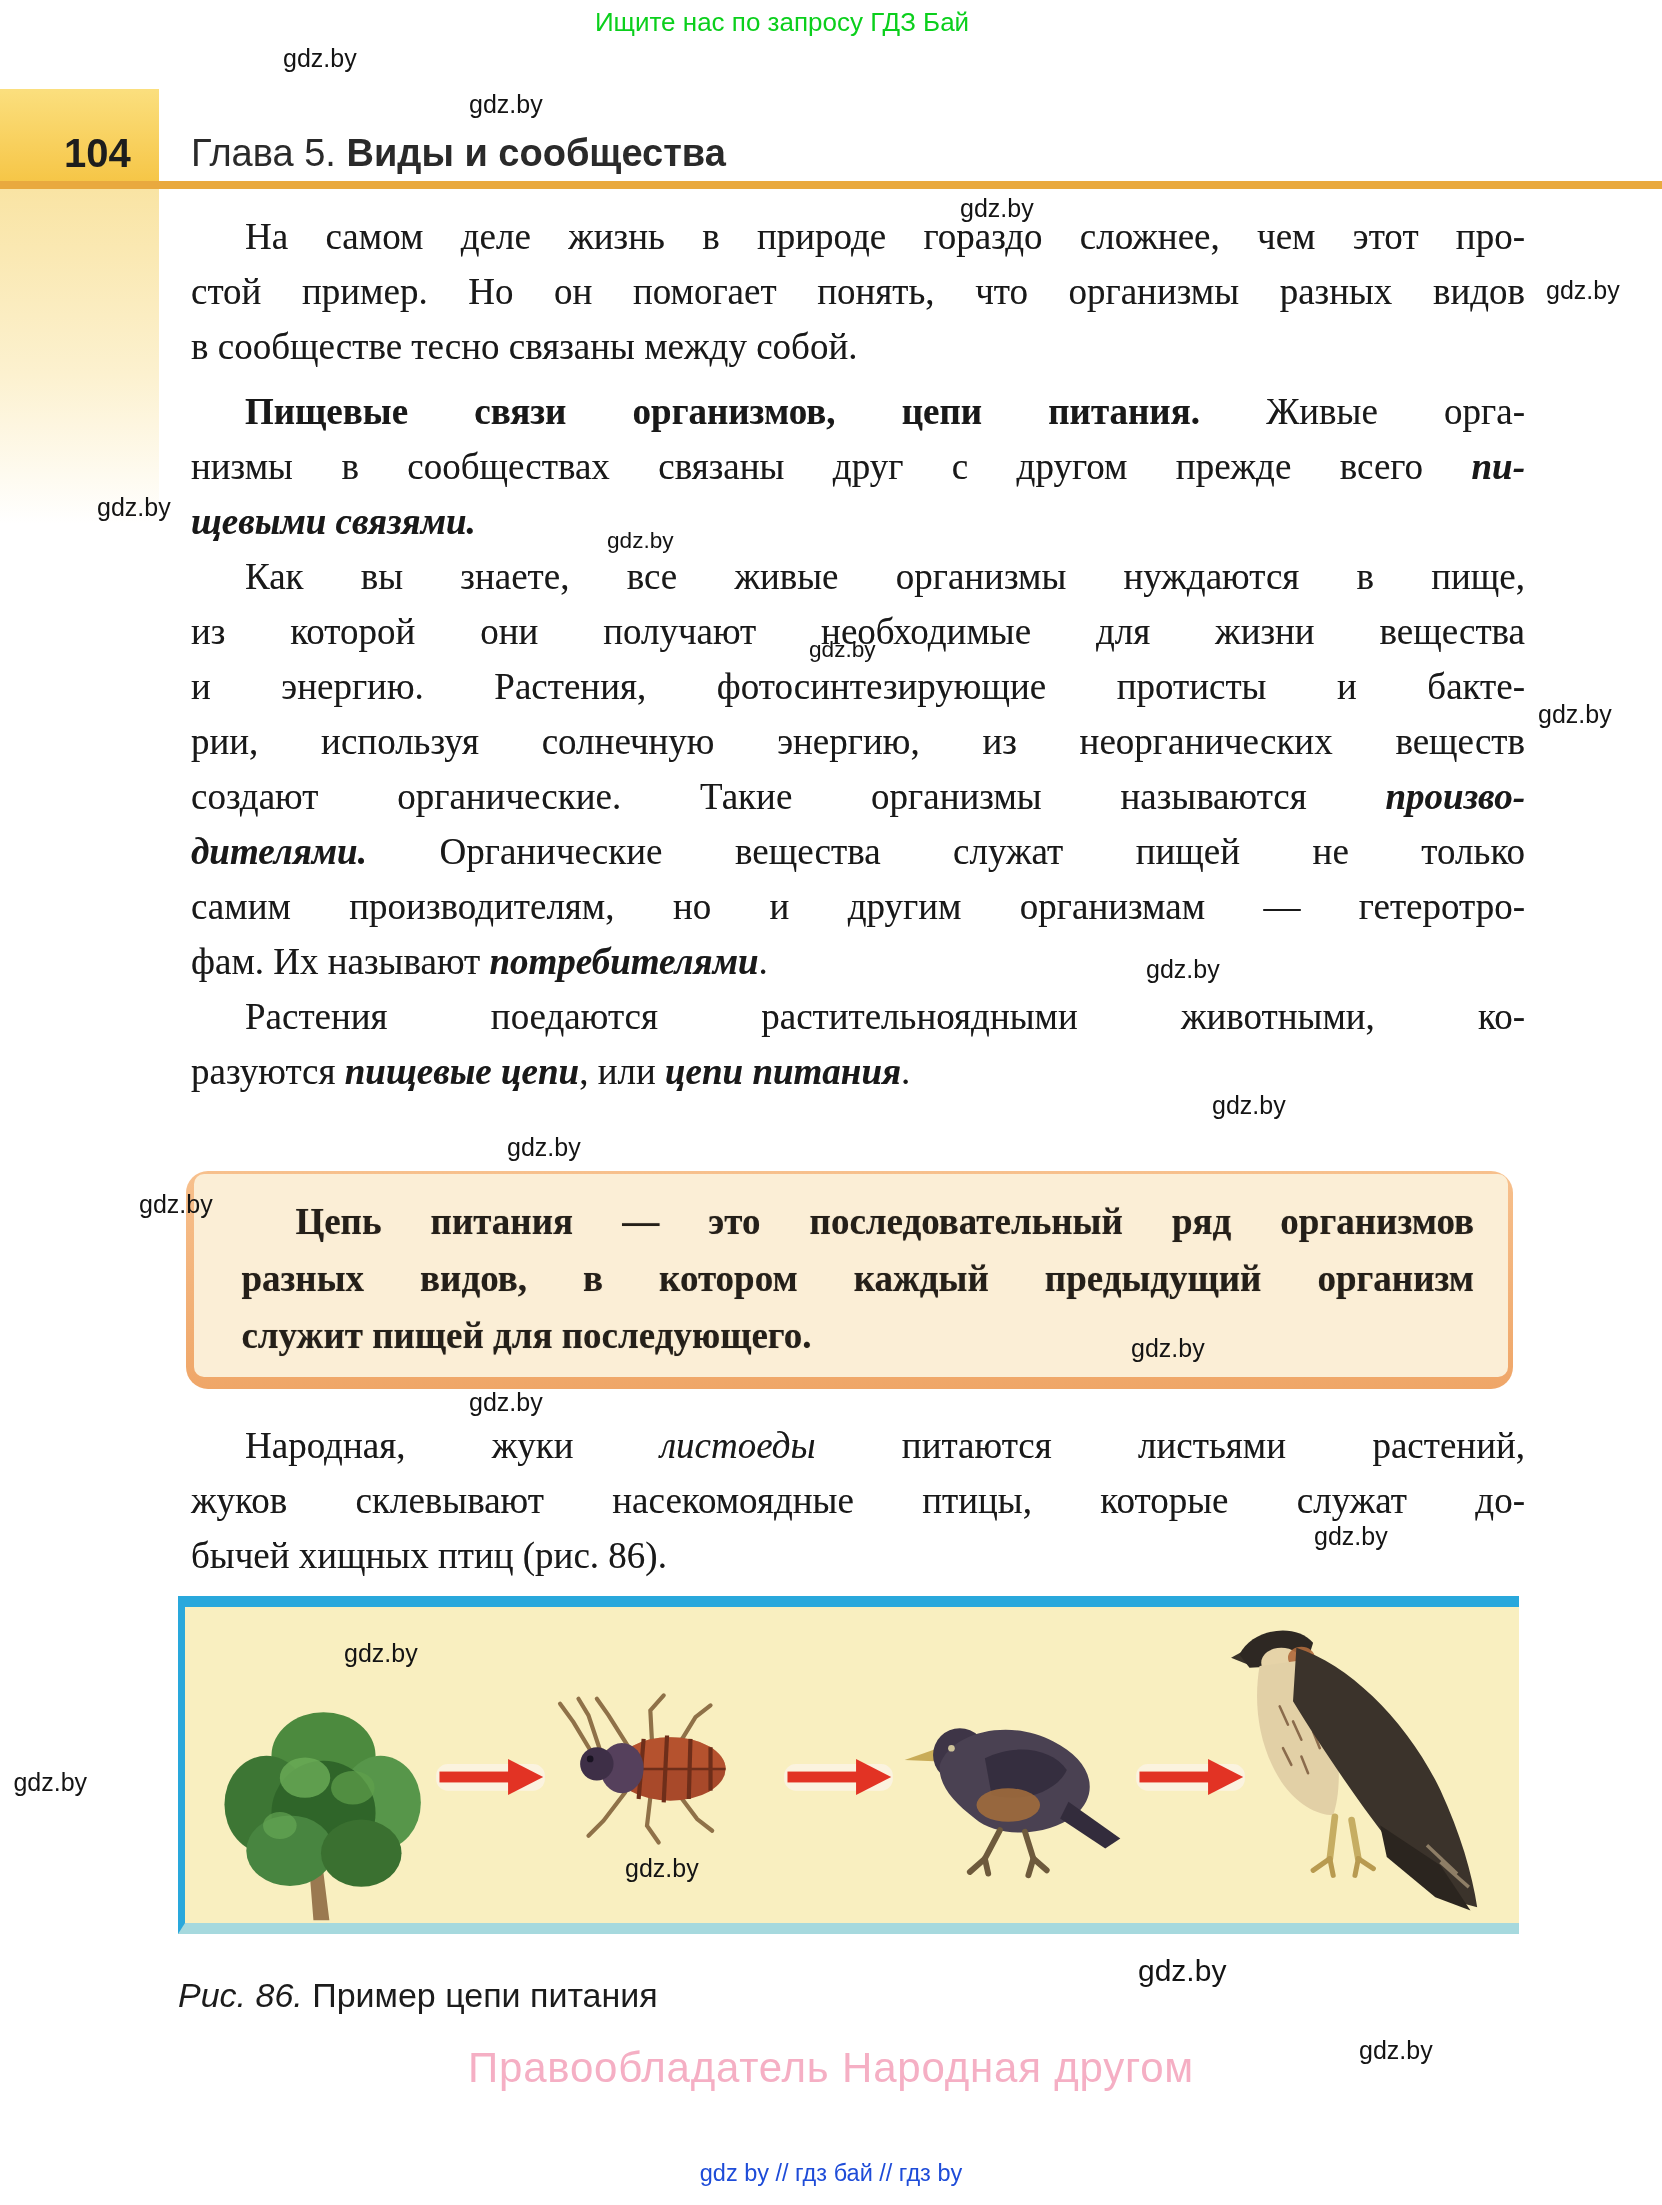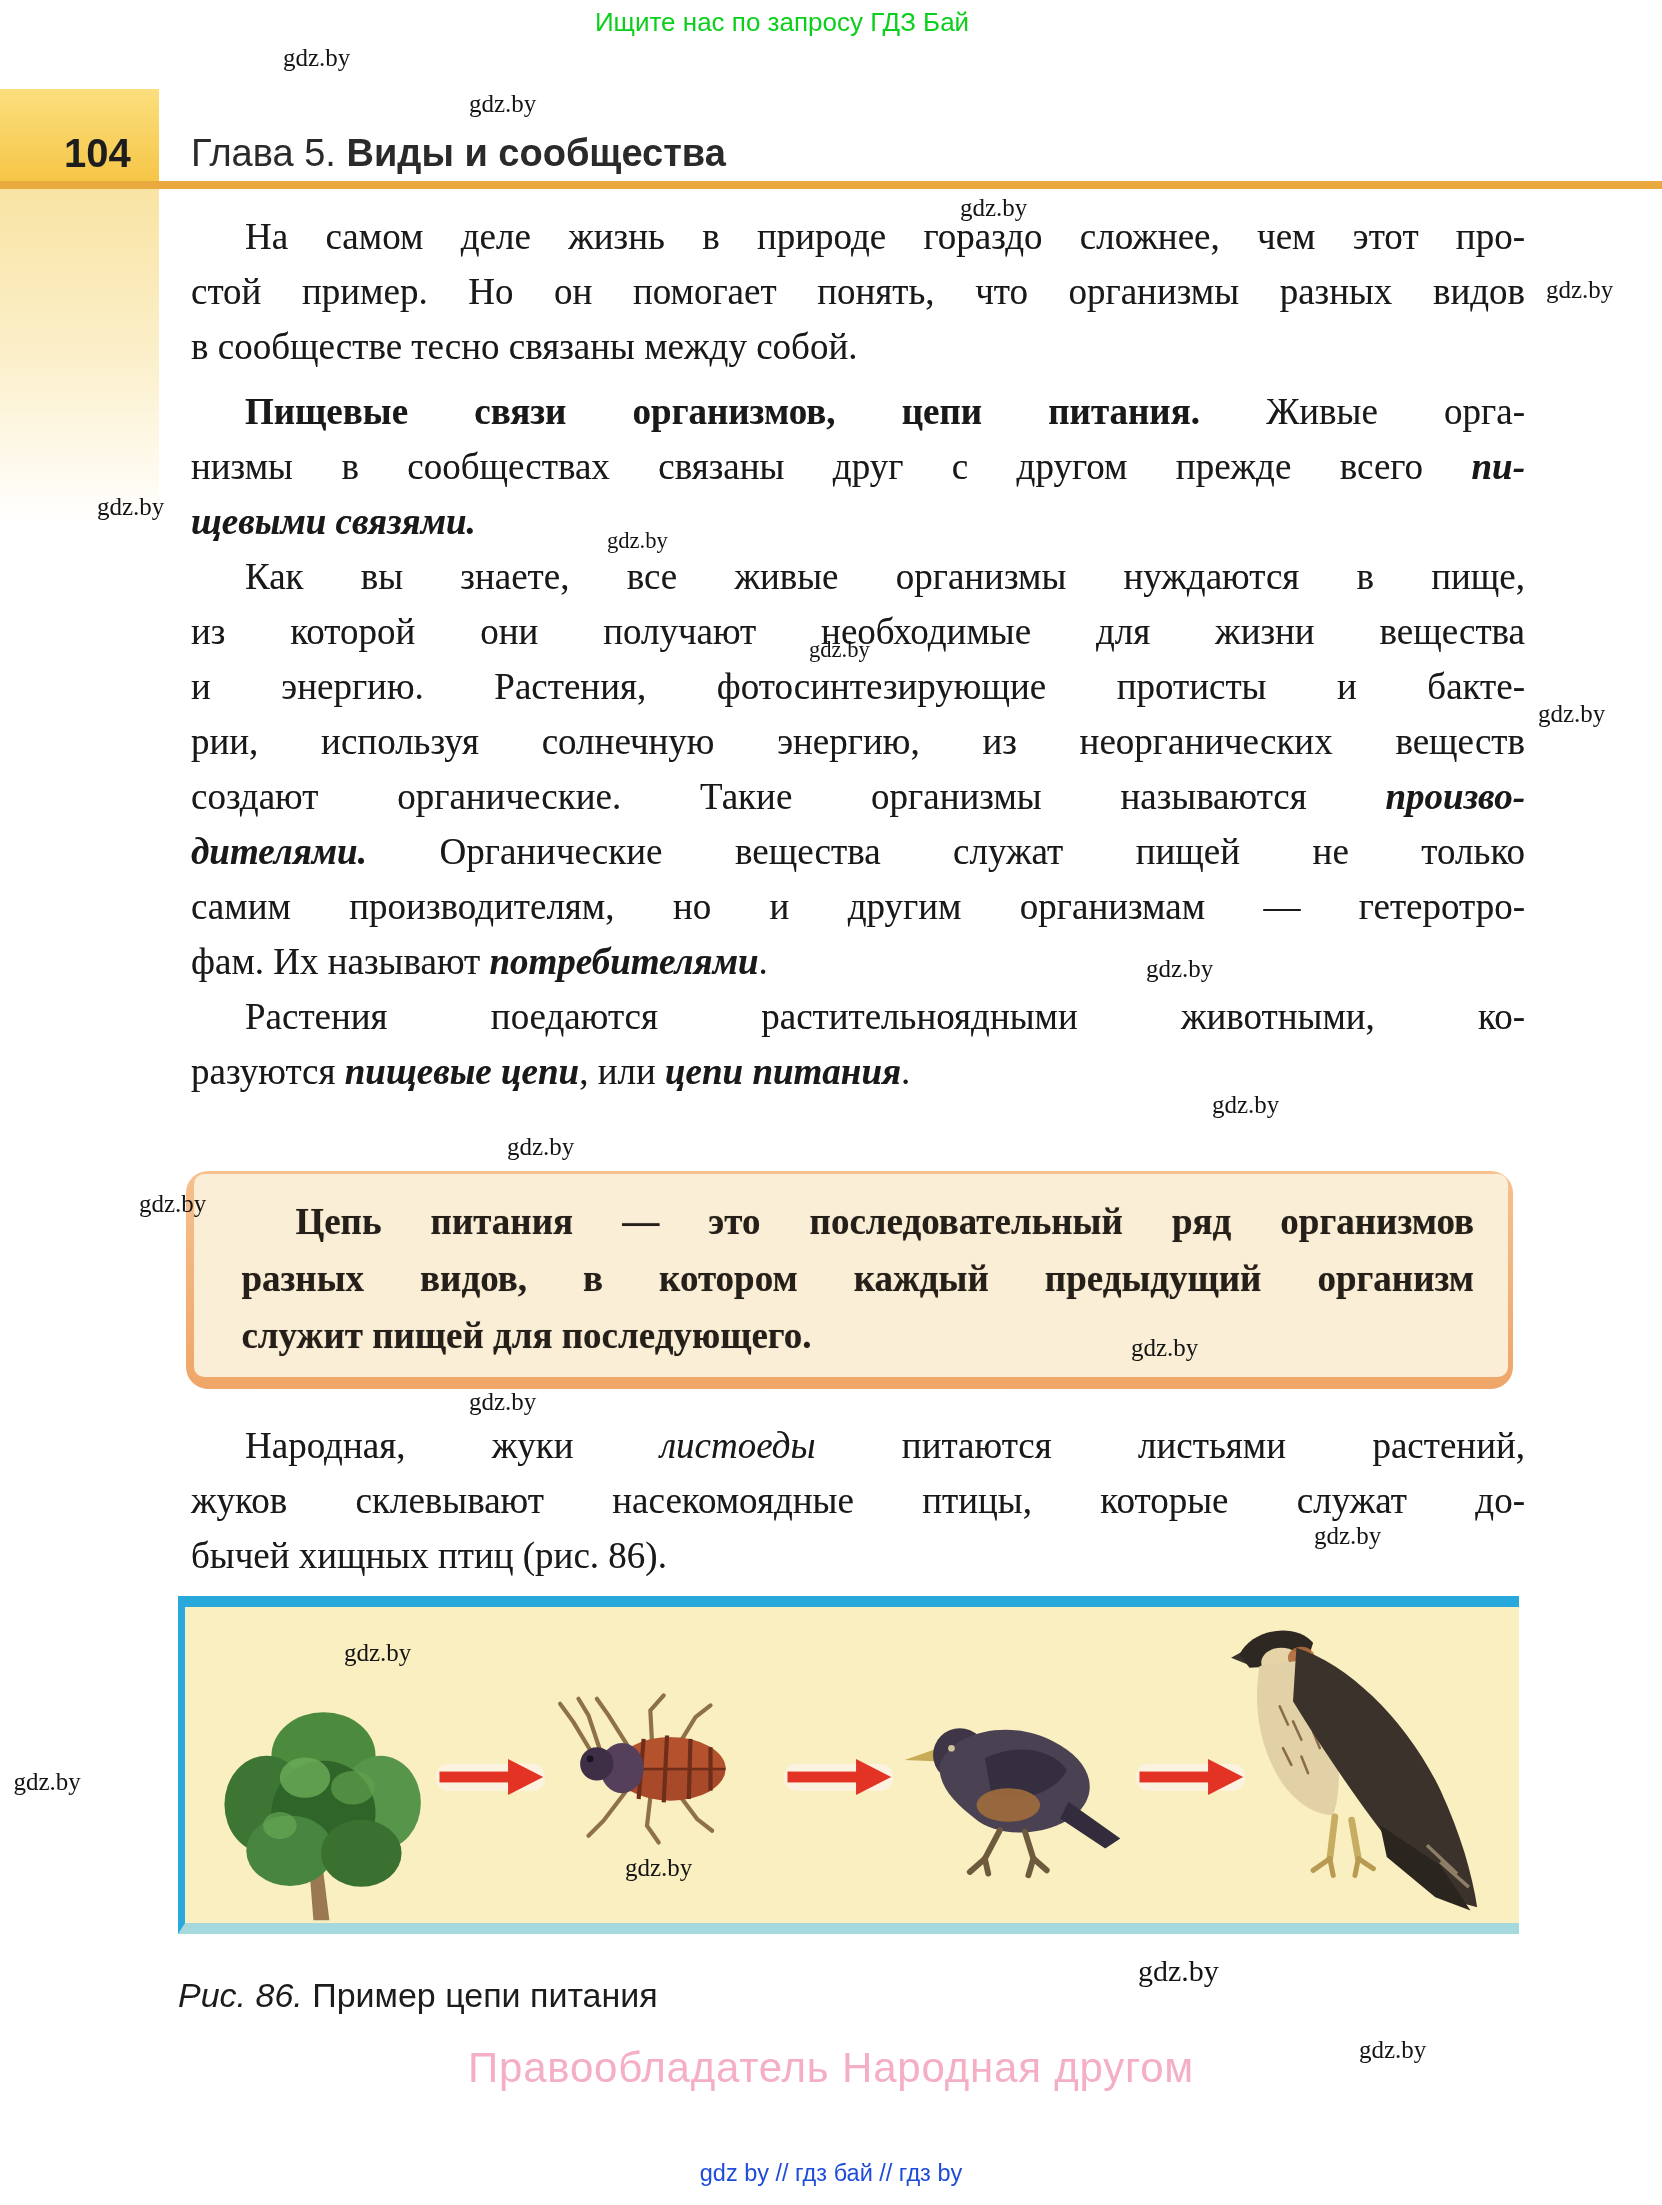--- a/index.html
+++ b/index.html
@@ -59,21 +59,21 @@
   #fig-hawk{left:1031px;top:6.7px;width:293px;height:306px;}
   
   #figure-caption{position:absolute;left:178px;top:1976px;width:1341px;
     font-size:34px;color:#1c1c1c;}
   #figure-caption .cap-it{font-style:italic;}
   #copyright-footer{position:absolute;left:0;top:2044px;width:1662px;text-align:center;
     font-size:42px;color:#F5AFC4;letter-spacing:0.8px;}
   #footer-links{position:absolute;left:0;top:2160px;width:1662px;text-align:center;
     font-size:23.5px;color:#1E4CD8;cursor:pointer;}
   
-  .wm{position:absolute;font-family:Liberation Serif, serif;
+  .wm{position:absolute;font-family:Liberation Sans, sans-serif;
     color:#141414;font-size:25px;white-space:nowrap;z-index:30;text-align:center;}
 </style>
 </head>
 <body>
 
 <div id="top-banner">Ищите нас по запросу ГДЗ Бай</div>
 
 <div id="gold-band"></div>
 <div id="pale-band"></div>
 <div id="gold-rule"></div>

